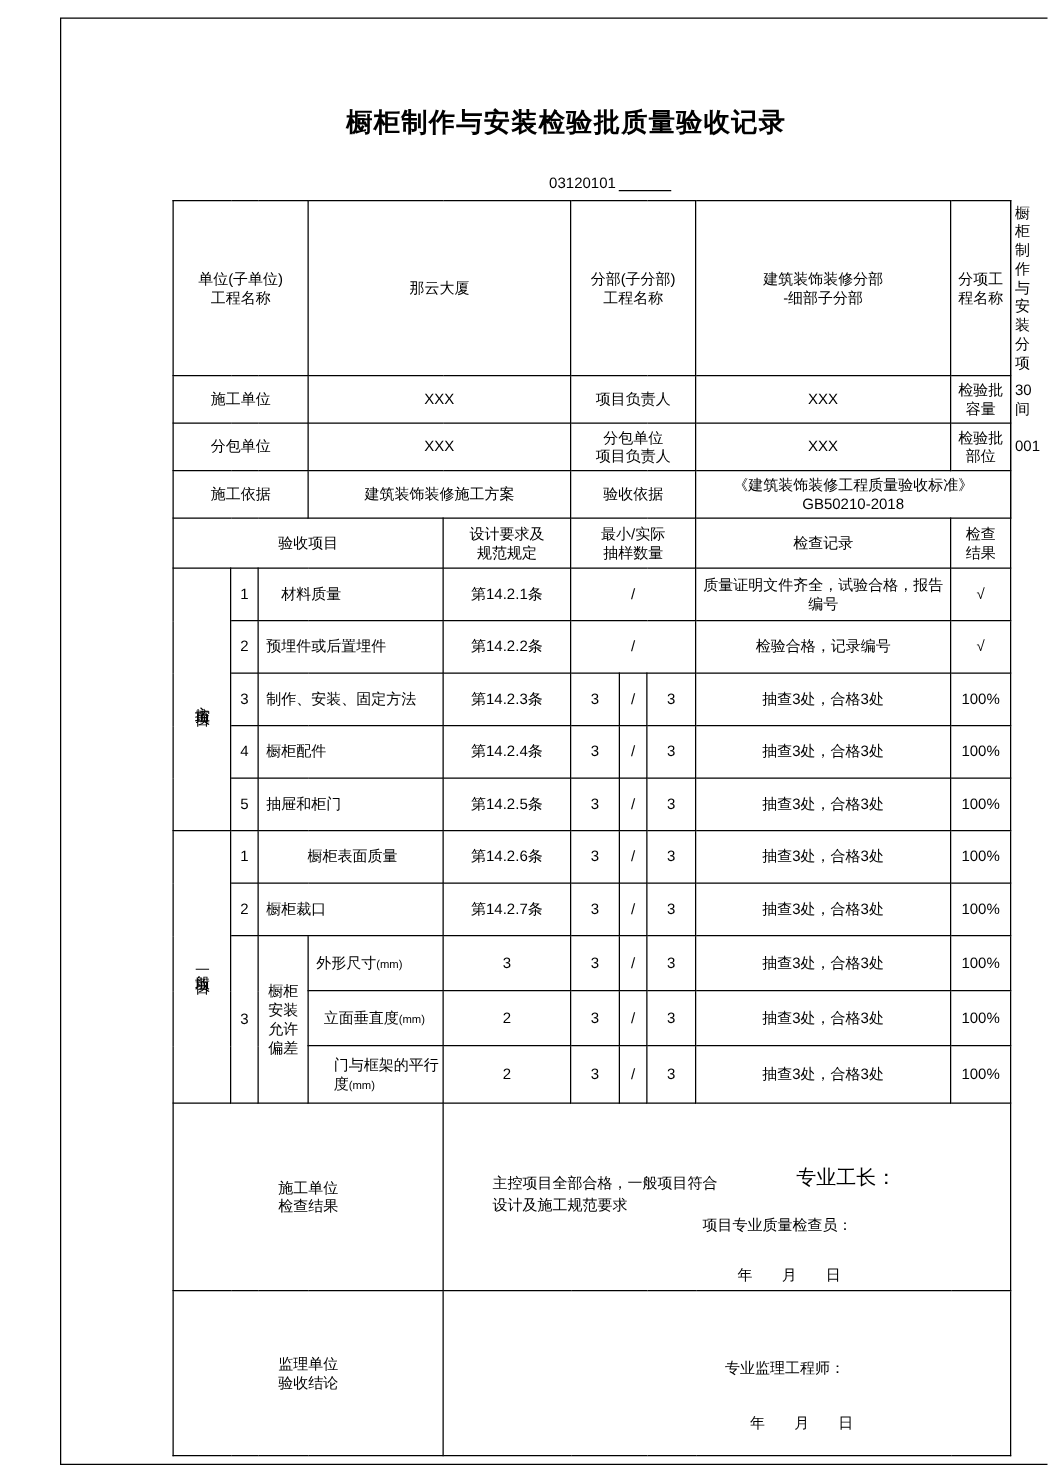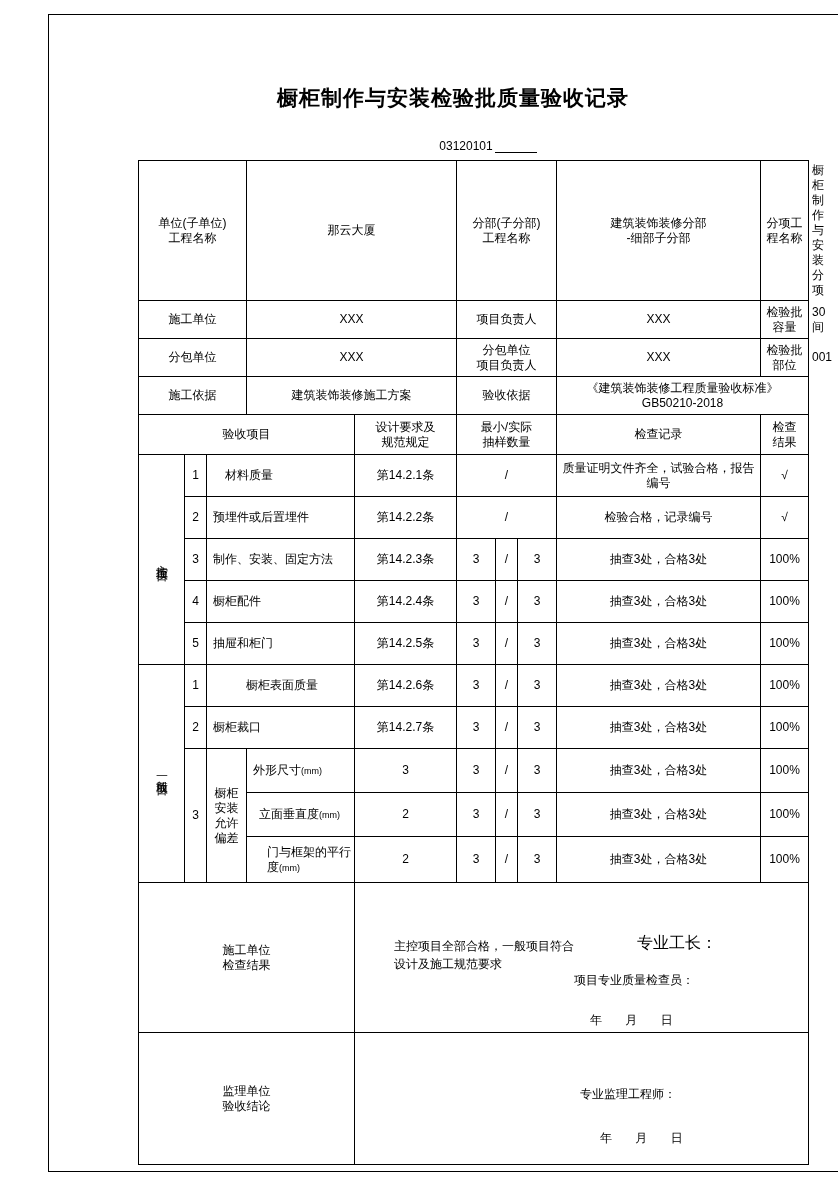--- a/index.html
+++ b/index.html
@@ -113,21 +113,21 @@
   }
   .sig1 {
     position: absolute;
     left: 232px;
     top: 48px;
     font-size: 16px;
     margin-left: 47px;
   }
   .sig2 {
     position: absolute;
-    left: 216px;
+    left: 204px;
     top: 88px;
     font-size: 12px;
   }
   .datel {
     position: absolute;
     left: 232px;
     top: 128px;
     font-size: 12px;
     letter-spacing: 10px;
   }

